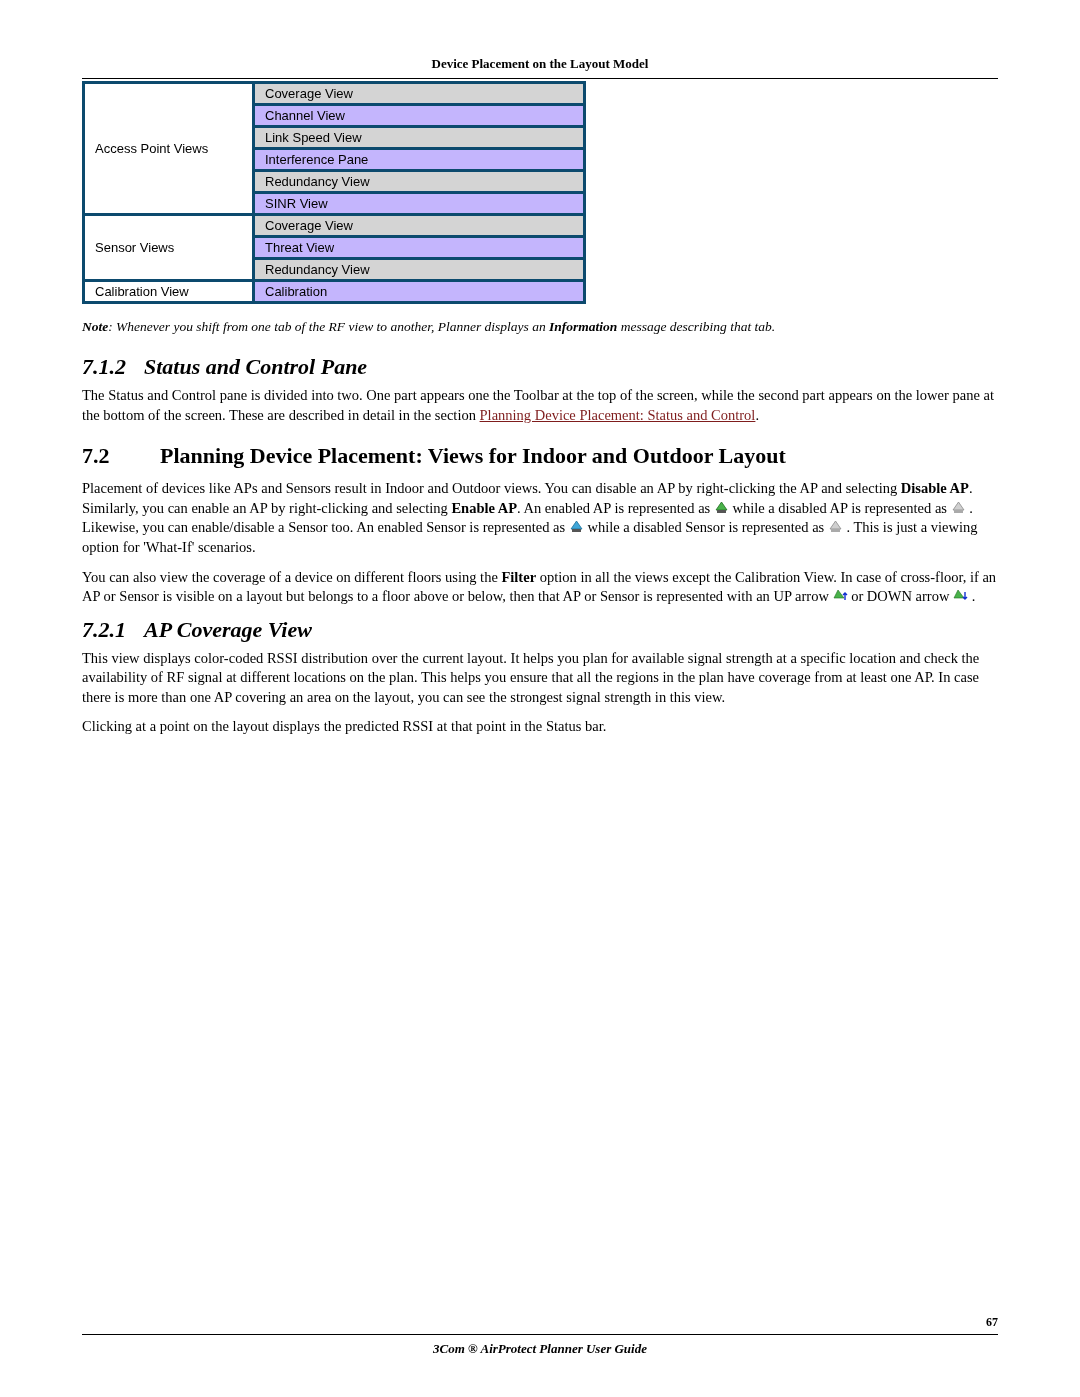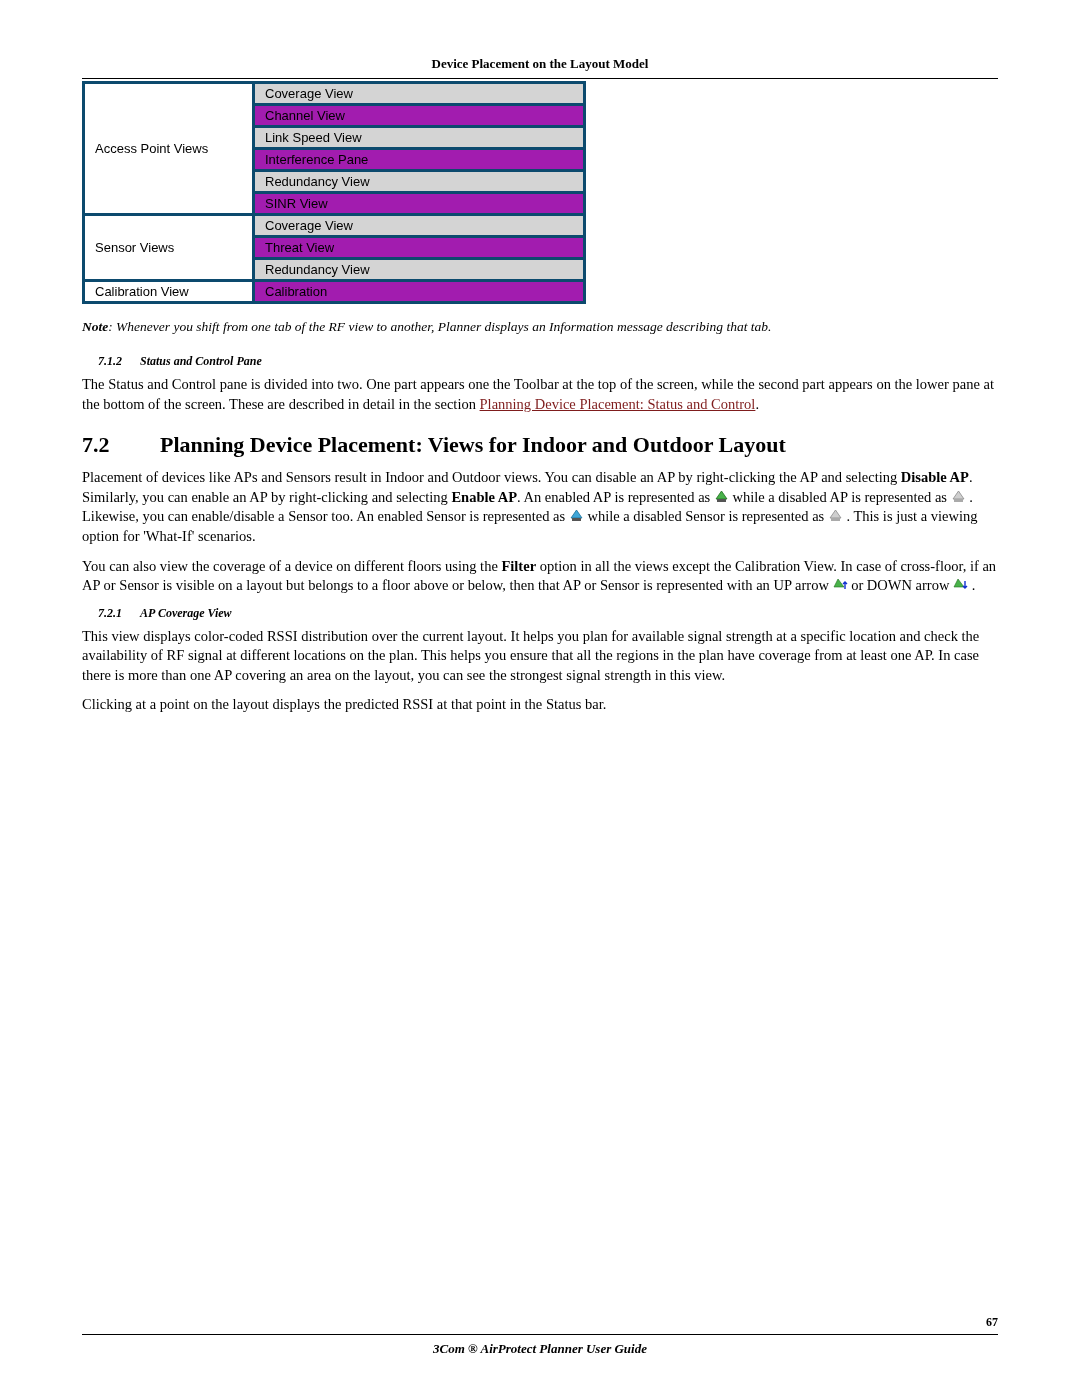--- a/index.html
+++ b/index.html
@@ -34,37 +34,37 @@
   table.views td {
     padding: 2px 10px;
     vertical-align: middle;
     border: 3px solid #0c4a6e;
   }
   table.views td.cat {
     background: #fff;
     width: 170px;
     font-weight: normal;
   }
-  table.views tr td.val { background: #a21caf; }
+  table.views tr td.val { background: #c4b5fd; }
   table.views tr.zebra td.val { background: #d4d4d4; }
 
   .note {
     font-size: 13.5px;
     margin: 14px 0 18px 0;
     line-height: 1.35;
   }
   .note .lbl { font-style: italic; font-weight: bold; }
   .note .body { font-style: italic; }
-  .note .info { font-style: italic; font-weight: normal; }
+  .note .info { font-style: italic; font-weight: bold; }
 
   h3.sub {
     font-style: italic;
     font-weight: bold;
-    font-size: 12px;
-    margin: 10px 0 6px 16px;
+    font-size: 22px;
+    margin: 10px 0 6px 0;
   }
   h3.sub .num { margin-right: 18px; font-style: italic; }
 
   p.body {
     font-size: 14.5px;
     line-height: 1.35;
     margin: 4px 0 10px 0;
   }
   a.link { color: #7f1d1d; text-decoration: underline; }
 

